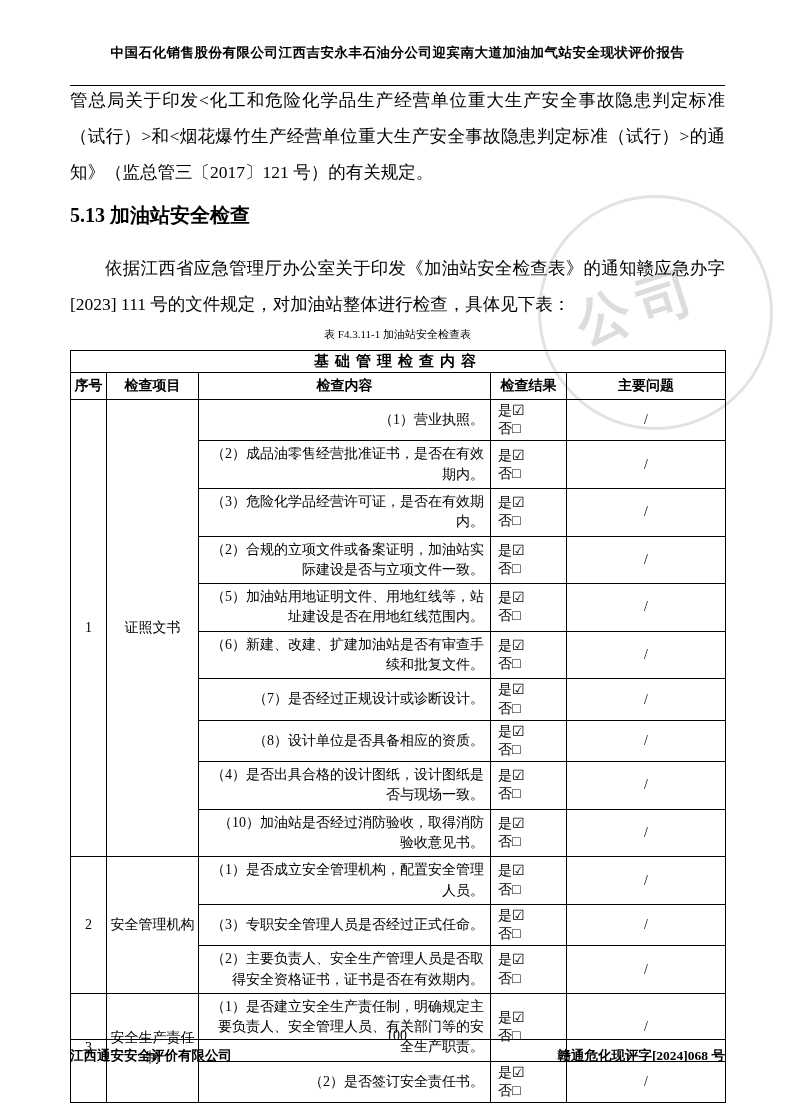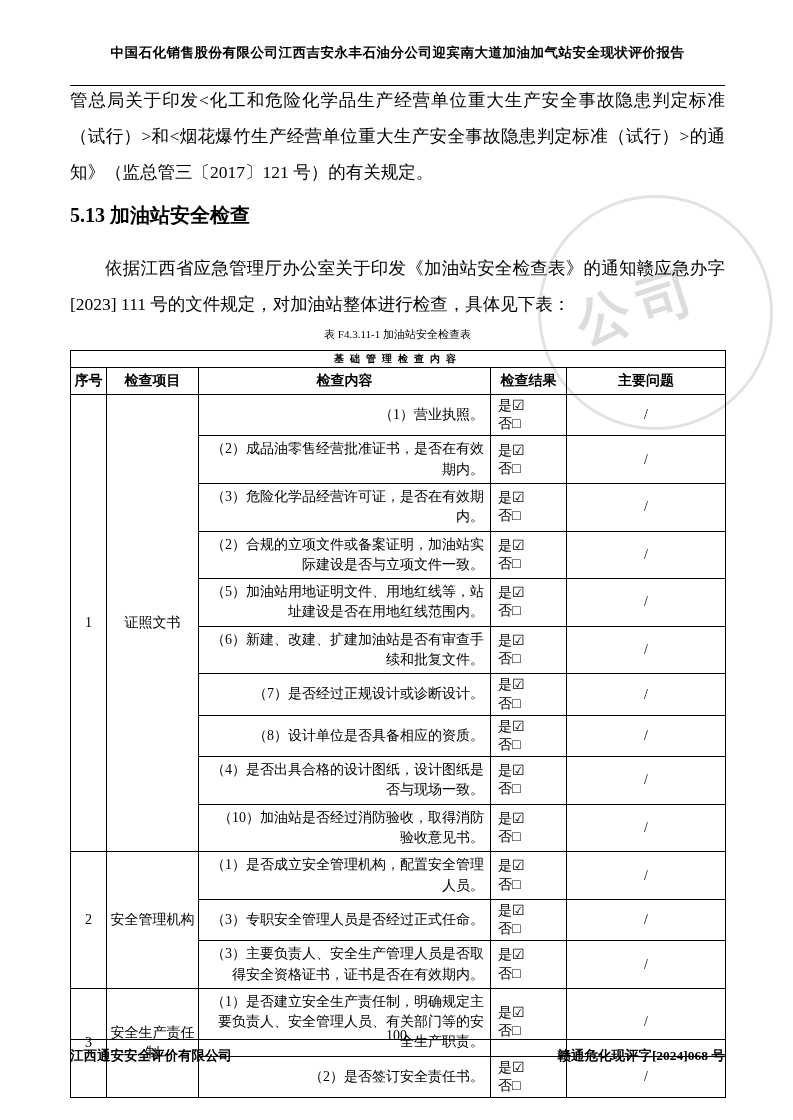--- a/index.html
+++ b/index.html
@@ -65,21 +65,21 @@
     border-collapse:collapse;
     font-size:14px;
     table-layout:fixed;
   }
   .check-table td, .check-table th {
     border:1px solid #000;
     padding:2px 5px;
     vertical-align:middle;
   }
   .check-table th.section-hdr {
-    font-size:10px; font-weight:bold;
+    font-size:15px; font-weight:bold;
     letter-spacing:6px;
     padding:1px 0;
     text-align:center;
   }
   .check-table th.col-hdr {
     font-weight:bold; text-align:center;
     padding:4px 2px;
     word-break:break-all;
     line-height:1.3;
   }
@@ -246,21 +246,21 @@
           </tr>
           <tr>
             <td class="cnt">（3）专职安全管理人员是否经过正式任命。</td>
             <td class="res">
               <div>是☑</div>
               <div>否□</div>
             </td>
             <td class="prob">/</td>
           </tr>
           <tr>
-            <td class="cnt">（3）主要负责人、安全生产管理人员是否取得安全资格证书，证书是否在有效期内。</td>
+            <td class="cnt">（2）主要负责人、安全生产管理人员是否取得安全资格证书，证书是否在有效期内。</td>
             <td class="res">
               <div>是☑</div>
               <div>否□</div>
             </td>
             <td class="prob">/</td>
           </tr>
           <tr>
             <td rowspan="2" class="seq">3</td>
             <td rowspan="2" class="item">安全生产责任制</td>
             <td class="cnt">（1）是否建立安全生产责任制，明确规定主要负责人、安全管理人员、有关部门等的安全生产职责。</td>

